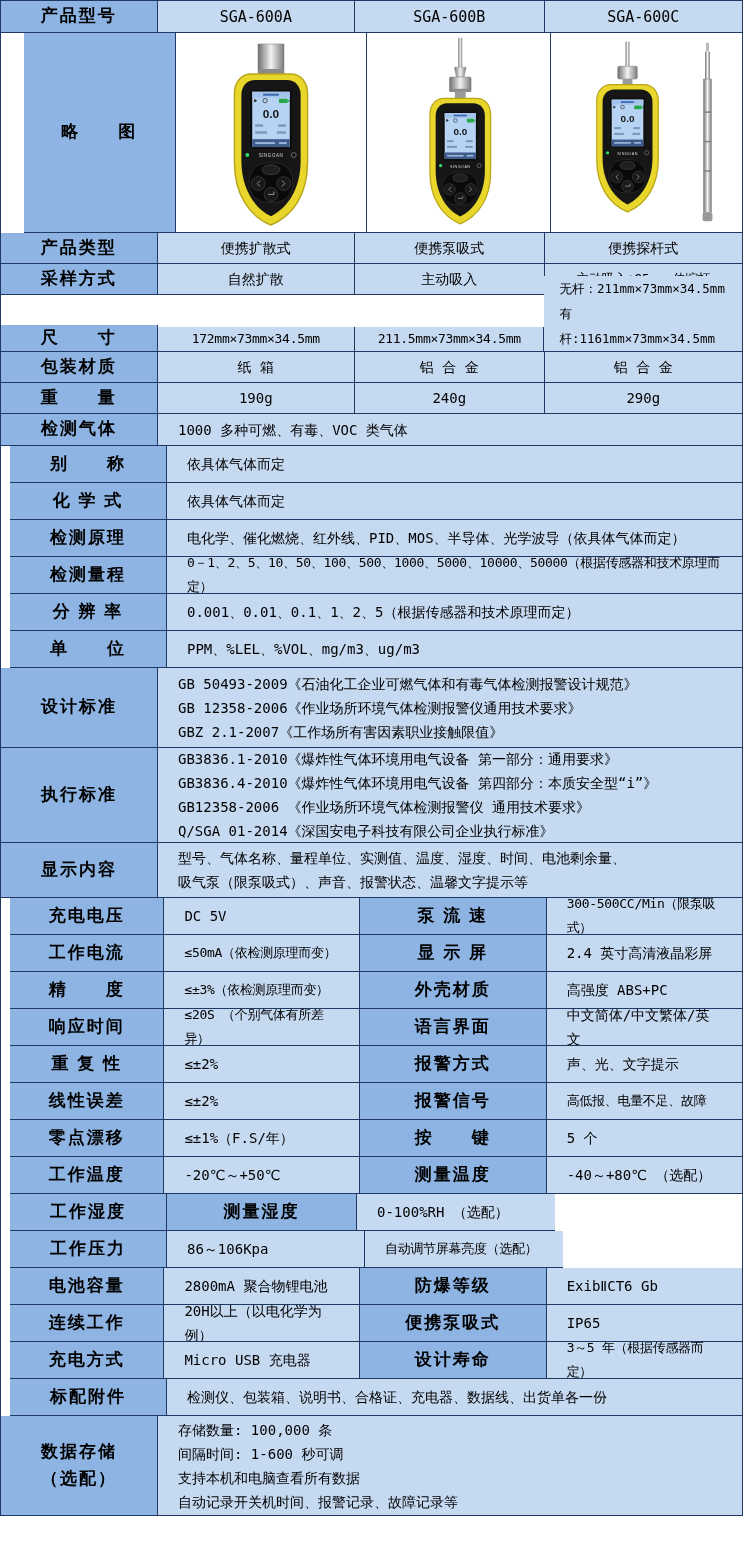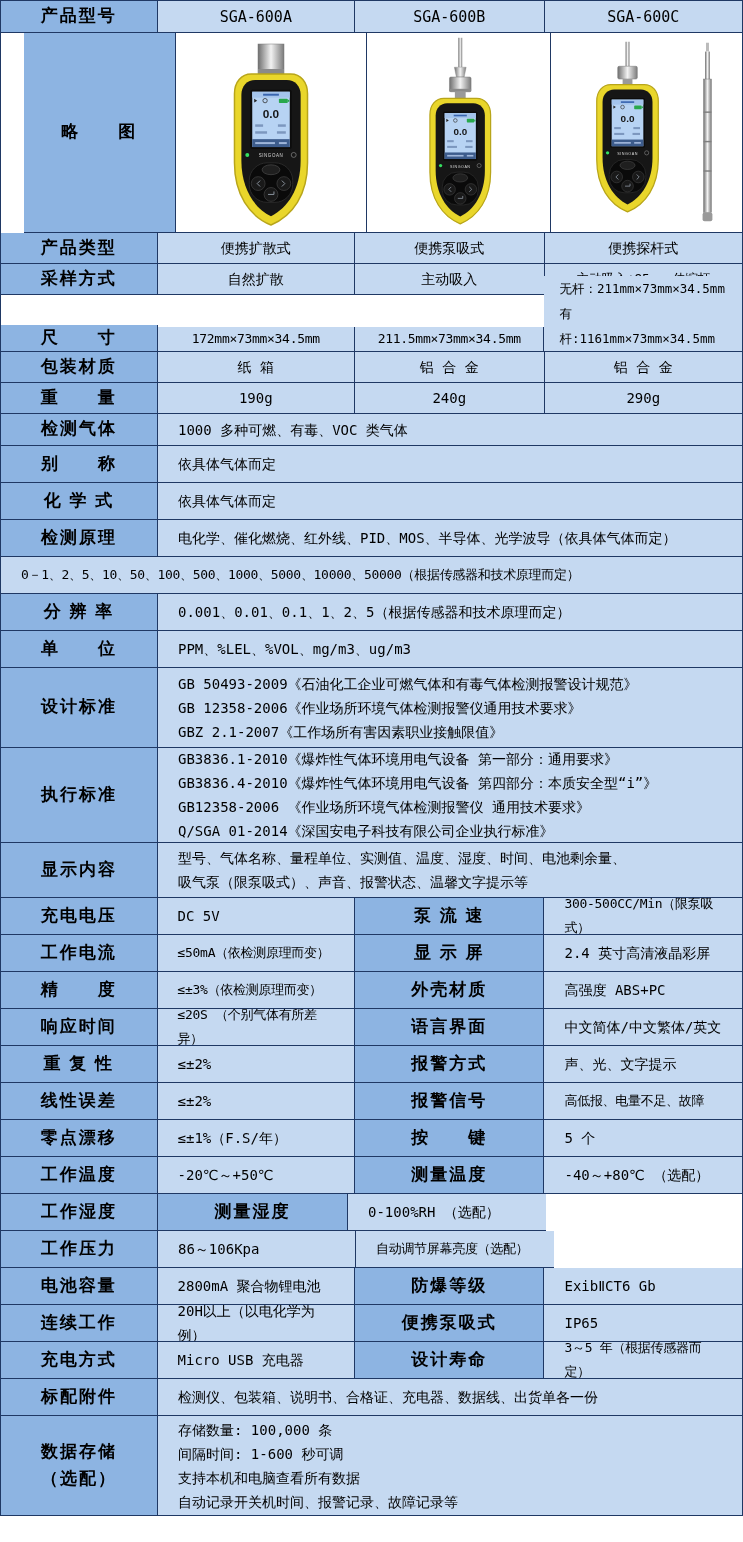--- a/index.html
+++ b/index.html
@@ -14,21 +14,21 @@
          justify-content:center;text-align:center;white-space:pre-line;line-height:1.55;}
   .value{background:#C5D9F1;font-size:14px;justify-content:flex-start;padding:0 20px;
          font-family:"DejaVu Sans Mono","DejaVu Sans","Liberation Sans",sans-serif;
          white-space:pre-line;line-height:24px;}
   .value.center{justify-content:center;text-align:center;padding:0 4px;}
   .value.fs13{font-size:13px;letter-spacing:-0.3px;}
   .value.dim-c{font-size:12.5px;justify-content:flex-start;text-align:left;padding:0 15px;line-height:25px;}
   .photo{background:#fff;justify-content:center;padding:0;}
   .w-l{width:157px;}  .w-2{width:198px;}  .w-3{width:190px;}  .w-4{width:198px;}
   .w-wide{flex:1;}
-  .h35{height:31px;}.h37{height:37px;}.h38{height:32px;border-radius:11px;}.h55{height:55px;}.h57{height:57px;align-items:flex-end;}
+  .h35{height:31px;}.h37{height:37px;margin-left:9px;}.h38{height:32px;border-radius:11px;}.h55{height:55px;}.h57{height:57px;align-items:flex-end;}
   .h80{height:80px;}.h95{height:95px;}.h99{height:99px;}.h200{height:200px;margin-left:23px;}
   .mono{font-family:"DejaVu Sans Mono","DejaVu Sans","Liberation Sans",sans-serif;font-size:15px;}
   svg{display:block;}
 </style>
 </head>
 <body>
 
 <svg width="0" height="0" style="position:absolute" aria-hidden="true">
   <defs>
     <linearGradient id="gradSilver" x1="0" y1="0" x2="1" y2="0">
@@ -158,20 +158,21 @@
   </div>
   <div class="row h37">
     <div class="cell label w-l">化 学 式</div>
     <div class="cell value w-wide">依具体气体而定</div>
   </div>
   <div class="row h37">
     <div class="cell label w-l">检测原理</div>
     <div class="cell value w-wide">电化学、催化燃烧、红外线、PID、MOS、半导体、光学波导（依具体气体而定）</div>
   </div>
   <div class="row h37">
+    <div class="cell label w-l">检测量程</div>
     <div class="cell value fs13 w-wide">0－1、2、5、10、50、100、500、1000、5000、10000、50000（根据传感器和技术原理而定）</div>
   </div>
   <div class="row h37">
     <div class="cell label w-l">分 辨 率</div>
     <div class="cell value w-wide">0.001、0.01、0.1、1、2、5（根据传感器和技术原理而定）</div>
   </div>
   <div class="row h37">
     <div class="cell label w-l">单　　位</div>
     <div class="cell value w-wide">PPM、%LEL、%VOL、mg/m3、ug/m3</div>
   </div>

